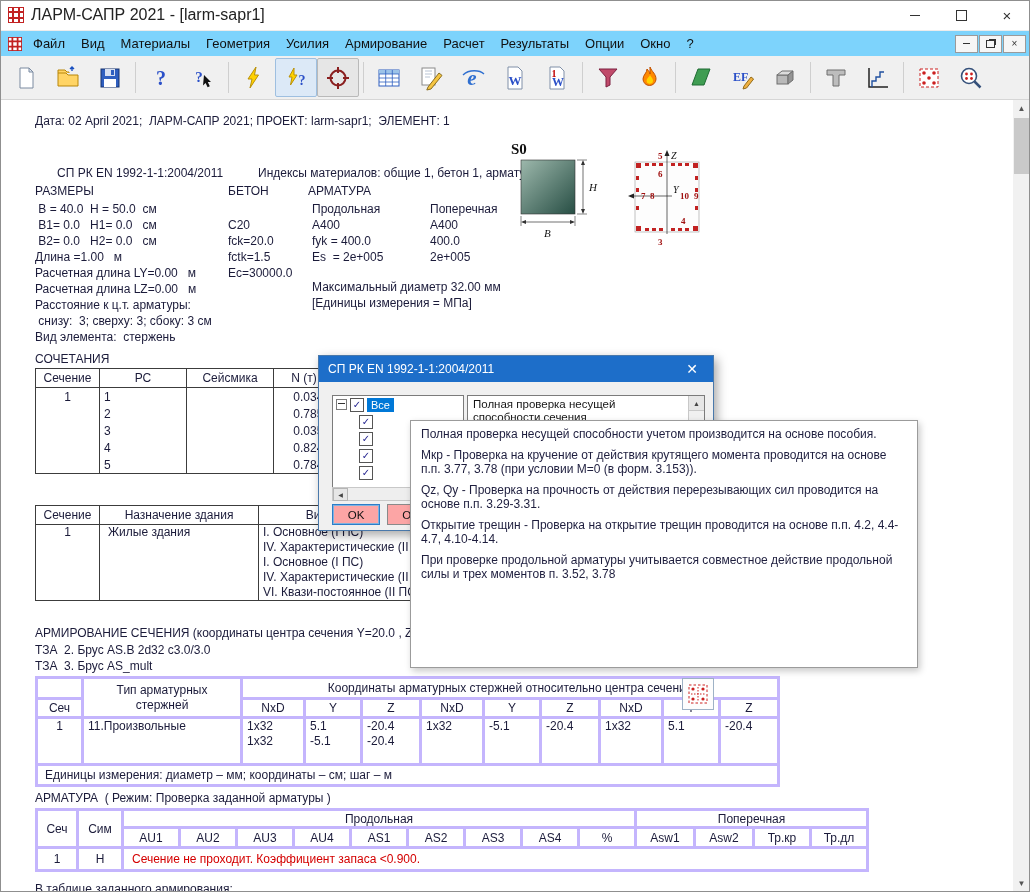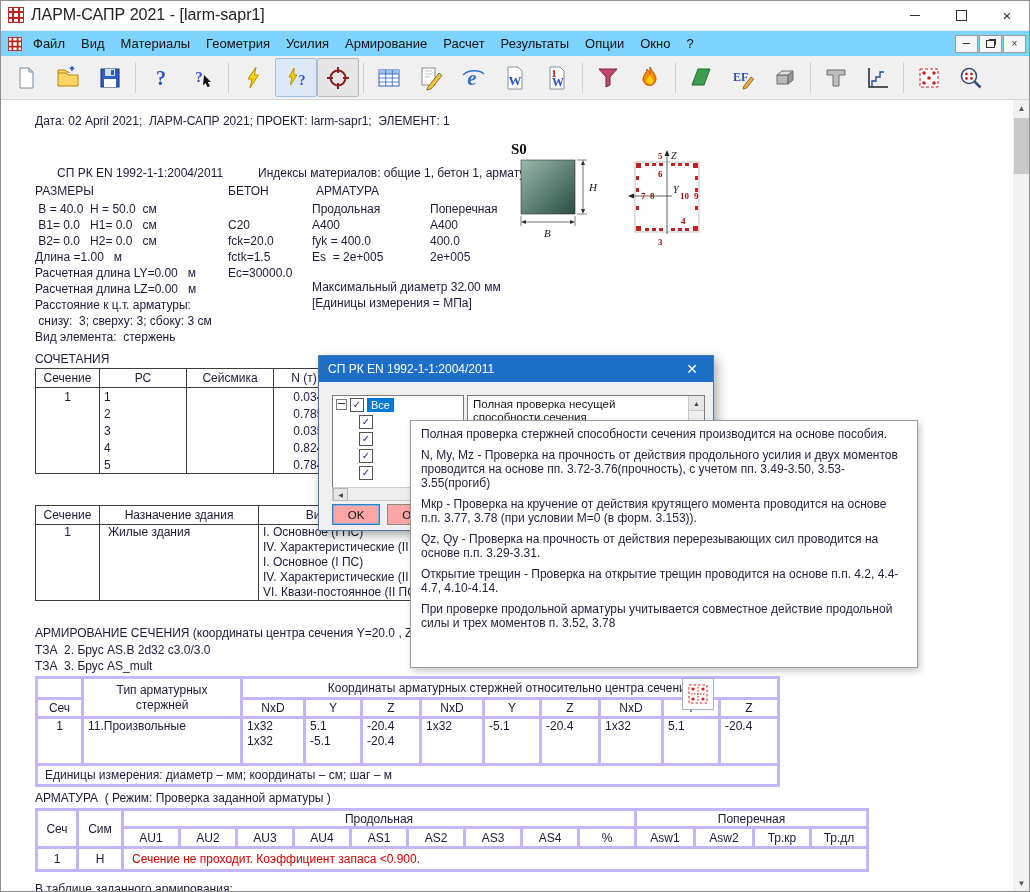--- a/index.html
+++ b/index.html
@@ -319,21 +319,21 @@
   <div class="abs" style="left:35px;top:198px">Расстояние к ц.т. арматуры:</div>
   <div class="abs" style="left:35px;top:214px"> снизу:  3; сверху: 3; сбоку: 3 см</div>
   <div class="abs" style="left:35px;top:230px">Вид элемента:  стержень</div>
 
   <div class="abs" style="left:228px;top:84px">БЕТОН</div>
   <div class="abs" style="left:228px;top:118px">C20</div>
   <div class="abs" style="left:228px;top:134px">fck=20.0</div>
   <div class="abs" style="left:228px;top:150px">fctk=1.5</div>
   <div class="abs" style="left:228px;top:166px">Ec=30000.0</div>
 
-  <div class="abs" style="left:316px;top:84px">АРМАТУРА</div>
+  <div class="abs" style="left:308px;top:84px">АРМАТУРА</div>
   <div class="abs" style="left:312px;top:102px">Продольная</div>
   <div class="abs" style="left:430px;top:102px">Поперечная</div>
   <div class="abs" style="left:312px;top:118px">A400</div>
   <div class="abs" style="left:430px;top:118px">A400</div>
   <div class="abs" style="left:312px;top:134px">fyk = 400.0</div>
   <div class="abs" style="left:430px;top:134px">400.0</div>
   <div class="abs" style="left:312px;top:150px">Es  = 2e+005</div>
   <div class="abs" style="left:430px;top:150px">2e+005</div>
   <div class="abs" style="left:312px;top:180px">Максимальный диаметр 32.00 мм</div>
   <div class="abs" style="left:312px;top:196px">[Единицы измерения = МПа]</div>
@@ -600,21 +600,20 @@
       <div class="desc-scroll">
         <div class="desc-up">▲</div>
       </div>
     </div>
     <div class="dlg-btn ok">OK</div>
     <div class="dlg-btn cancel">Отмена</div>
   </div>
 </div>
 
 <div class="tooltip">
-  <p>Полная проверка стержней способности сечения производится на основе пособия.</p>
-  <p>N, My, Mz - Проверка на прочность от действия продольного усилия и двух моментов проводится на основе пп. 3.72-3.76(прочность), с учетом пп. 3.49-3.50, 3.53-3.55(прогиб)</p>
+  <p>Полная проверка несущей способности учетом производится на основе пособия.</p>
   <p>Мкр - Проверка на кручение от действия крутящего момента проводится на основе п.п. 3.77, 3.78 (при условии М=0 (в форм. 3.153)).</p>
   <p>Qz, Qy - Проверка на прочность от действия перерезывающих сил проводится на основе п.п. 3.29-3.31.</p>
   <p>Открытие трещин - Проверка на открытие трещин проводится на основе п.п. 4.2, 4.4- 4.7, 4.10-4.14.</p>
   <p>При проверке продольной арматуры учитывается совместное действие продольной силы и трех моментов п. 3.52, 3.78</p>
 </div>
 
 <div class="frame"></div>
 
 </body></html>

